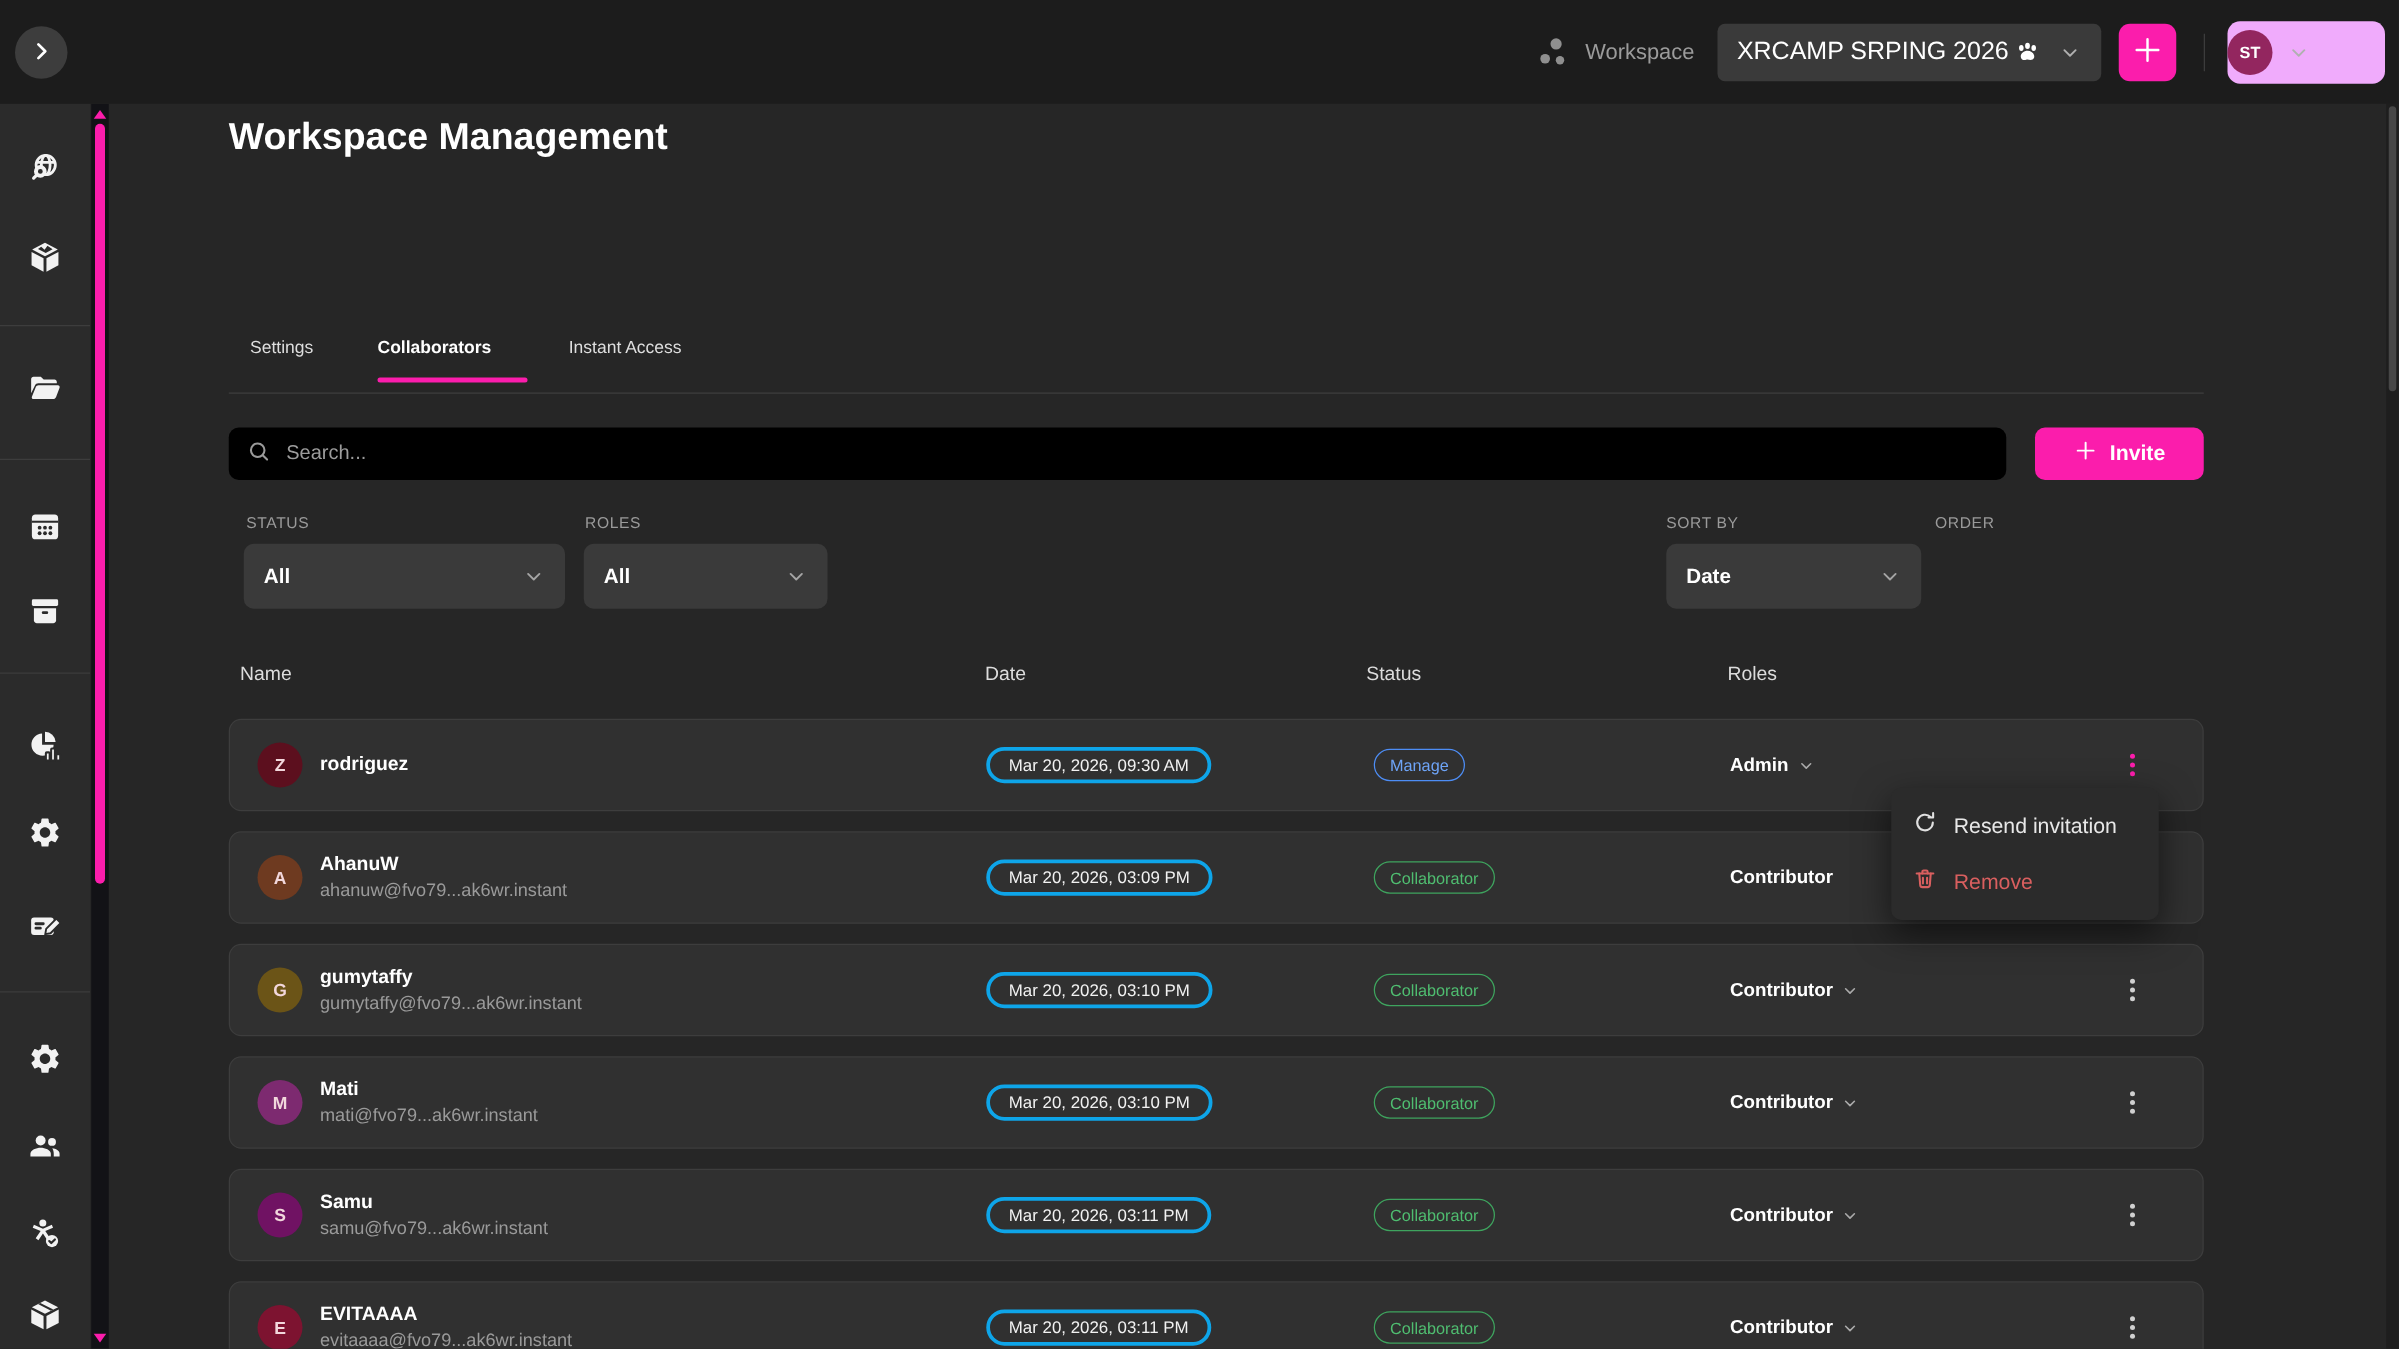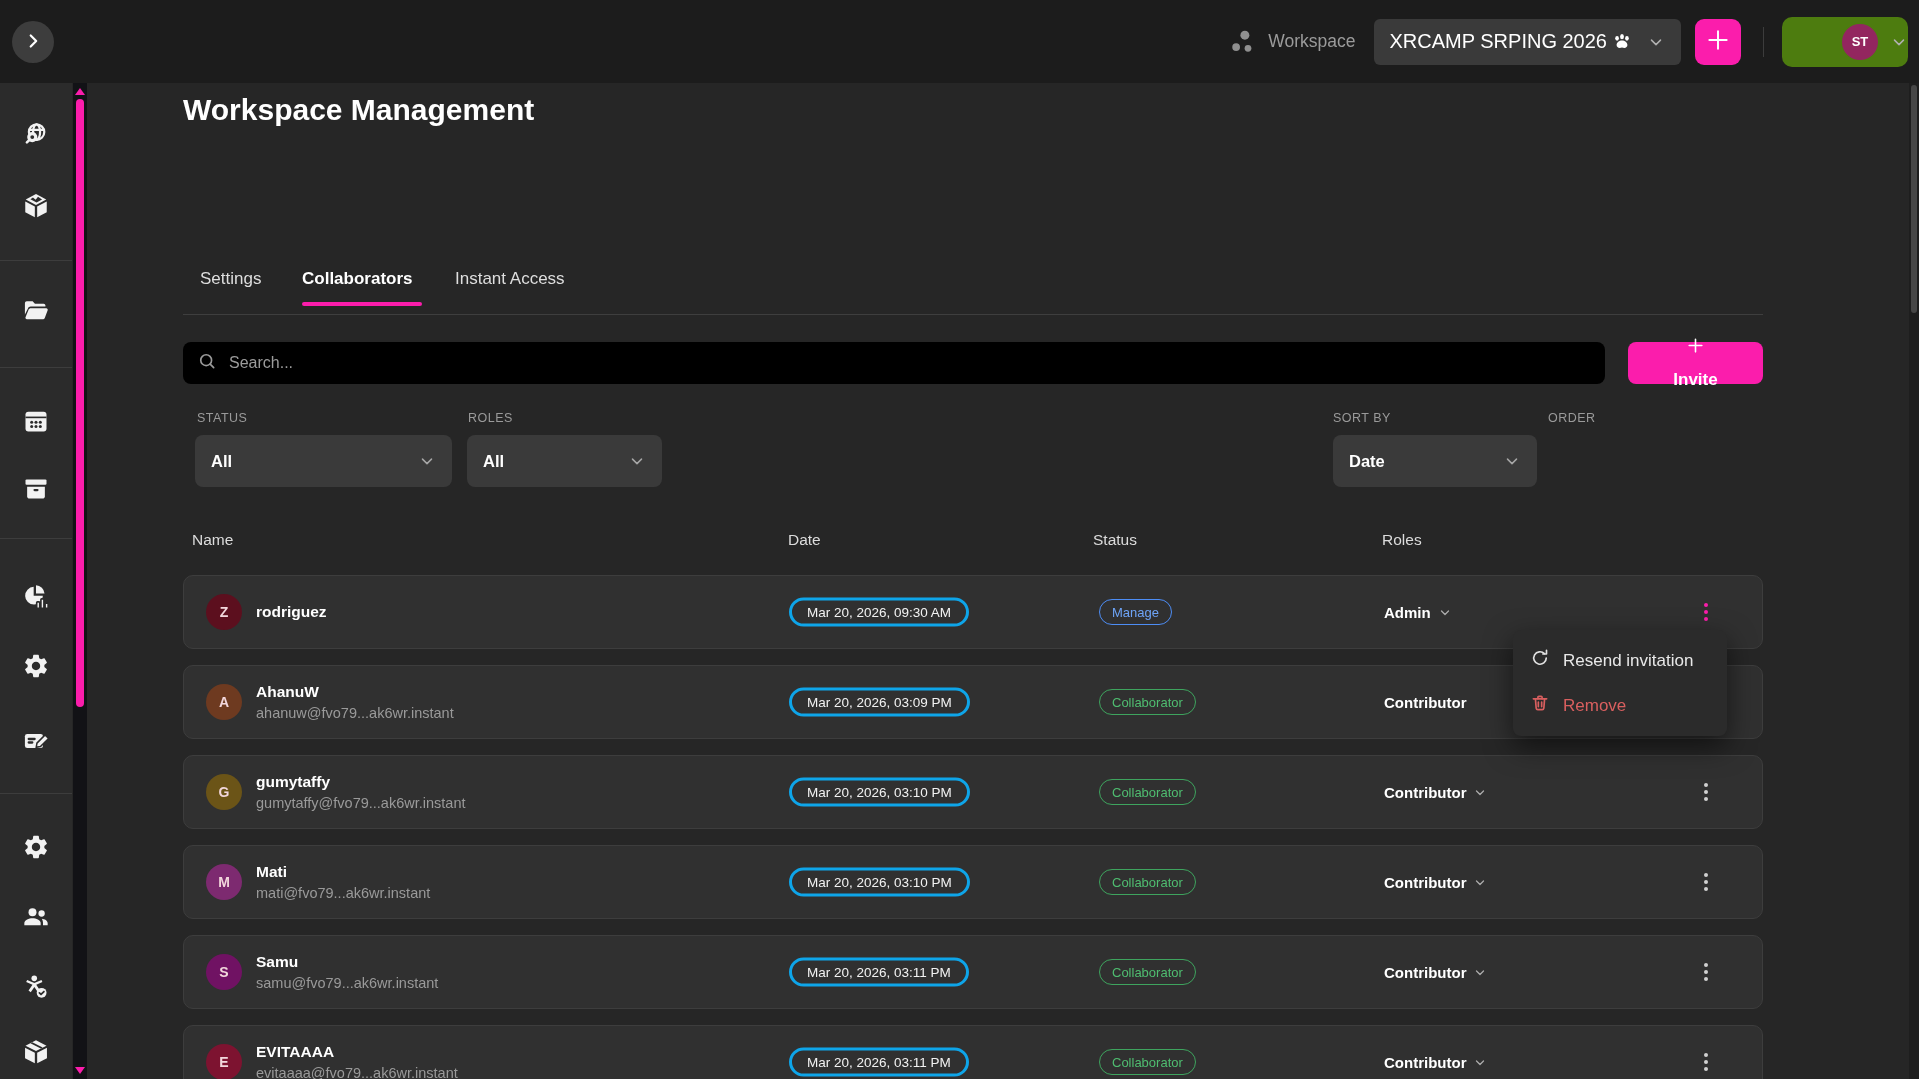--- a/index.html
+++ b/index.html
@@ -16,22 +16,22 @@
   .ws-label { font-size:17.5px; color:#9b9b9b; margin-right:18px; }
   .ws-selector { height:46px; background:#3a3a3a; border:none; border-radius:6px; color:#fff;
     display:flex; align-items:center; padding:0 16px; font-size:20px; cursor:pointer;
     font-family:"Liberation Sans",sans-serif; }
   .ws-selector .paw { width:22px; height:22px; margin-left:4px; }
   .chev { width:18px; height:18px; }
   .ws-selector .chev { margin-left:14px; }
   .add-btn { width:46px; height:46px; margin-left:14px; border:none; border-radius:9px;
     background:var(--accent); cursor:pointer; display:flex; align-items:center; justify-content:center; }
   .vdiv { width:1px; height:30px; background:#3c3c3c; margin:0 18px 0 22px; }
-  .user-menu { height:50px; width:126px; background:#4d7c0f; border:none; border-radius:10px;
-    display:flex; align-items:center; justify-content:flex-end; gap:12px; cursor:pointer; margin-right:11px; }
+  .user-menu { height:50px; width:126px; background:#f0abfc; border:none; border-radius:10px;
+    display:flex; align-items:center; justify-content:flex-start; gap:12px; cursor:pointer; margin-right:11px; }
   .avatar-st { width:36px; height:36px; border-radius:50%; background:#93265f; color:#fff;
     font-size:13px; font-weight:bold; display:flex; align-items:center; justify-content:center; }
 
   
   .sidebar { position:absolute; left:0; top:83px; width:72px; height:996px; background:#2b2b2b; z-index:20; }
   .side-icon { position:absolute; left:16px; width:40px; height:40px; background:none; border:none;
     cursor:pointer; display:flex; align-items:center; justify-content:center; }
   .side-icon svg { width:28px; height:28px; }
   .side-div { position:absolute; left:0; width:72px; height:1px; background:#3d3d3d; }
 
@@ -46,33 +46,33 @@
 
   
   .right-scrollbar { position:absolute; right:0; top:83px; width:10px; height:996px; background:#1e1e1e; z-index:40; }
   .rthumb { position:absolute; left:2px; top:2px; width:6px; height:228px; border-radius:3px; background:#474747; }
 
   
   .content { position:absolute; left:87px; top:83px; width:1832px; height:996px; background:#262626; }
   .page-title { position:absolute; left:96px; top:10px; font-size:30px; font-weight:700; color:#fff; }
   .subtitle { position:absolute; left:96px; top:60px; font-size:19.5px; color:#ececec; }
 
-  .tab { position:absolute; top:186px; font-size:17px; color:#dedede; cursor:pointer; }
+  .tab { position:absolute; top:186px; font-size:14px; color:#dedede; cursor:pointer; }
   .tab.active { font-weight:700; color:#fff; }
   .tab-underline { position:absolute; left:215px; top:219px; width:120px; height:4px; border-radius:2px;
     background:var(--accent); }
   .tab-hairline { position:absolute; left:96px; top:231px; width:1580px; height:1px; background:#3e3e3e; }
 
   .search { position:absolute; left:96px; top:259px; width:1422px; height:42px; background:#000000;
     border-radius:8px; display:flex; align-items:center; padding:0 14px; cursor:text; }
   .search svg { width:20px; height:20px; margin-right:12px; }
   .search .placeholder { font-size:16px; color:#9c9c9c; }
   .invite { position:absolute; left:1541px; top:259px; width:135px; height:42px; background:var(--accent);
     border:none; border-radius:8px; color:#fff; font-weight:700; font-size:17px; cursor:pointer;
-    display:flex; align-items:center; justify-content:center; gap:10px; font-family:"Liberation Sans",sans-serif;flex-direction:column; }
+    display:flex; align-items:center; justify-content:center; gap:10px; font-family:"Liberation Sans",sans-serif; }
 
   .flabel { position:absolute; top:328px; font-size:12.5px; letter-spacing:.5px; color:#9a9a9a; }
   .fselect { position:absolute; top:352px; height:52px; background:#3a3a3a; border:none; border-radius:8px;
     color:#fff; font-size:16.5px; font-weight:600; display:flex; align-items:center; justify-content:space-between;
     padding:0 16px; cursor:pointer; font-family:"Liberation Sans",sans-serif; }
   .fselect .chev { opacity:.75; }
 
   .th { position:absolute; top:448px; font-size:15.5px; color:#dcdcdc; }
 
   .row { position:absolute; left:96px; width:1580px; height:74px; background:#303030;

